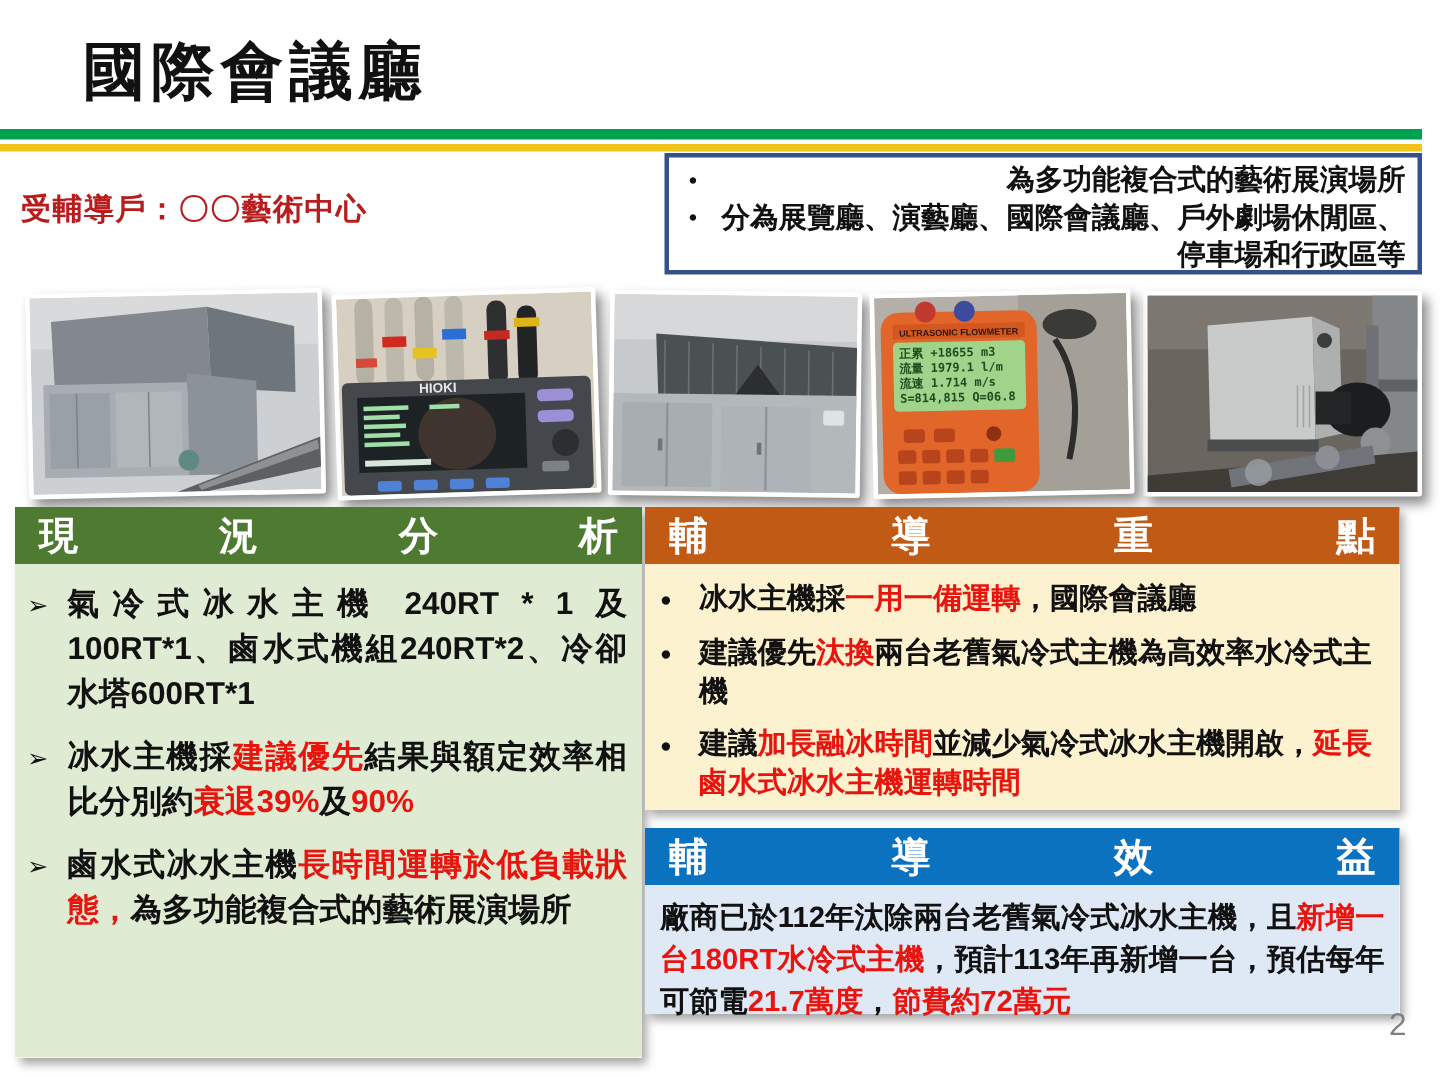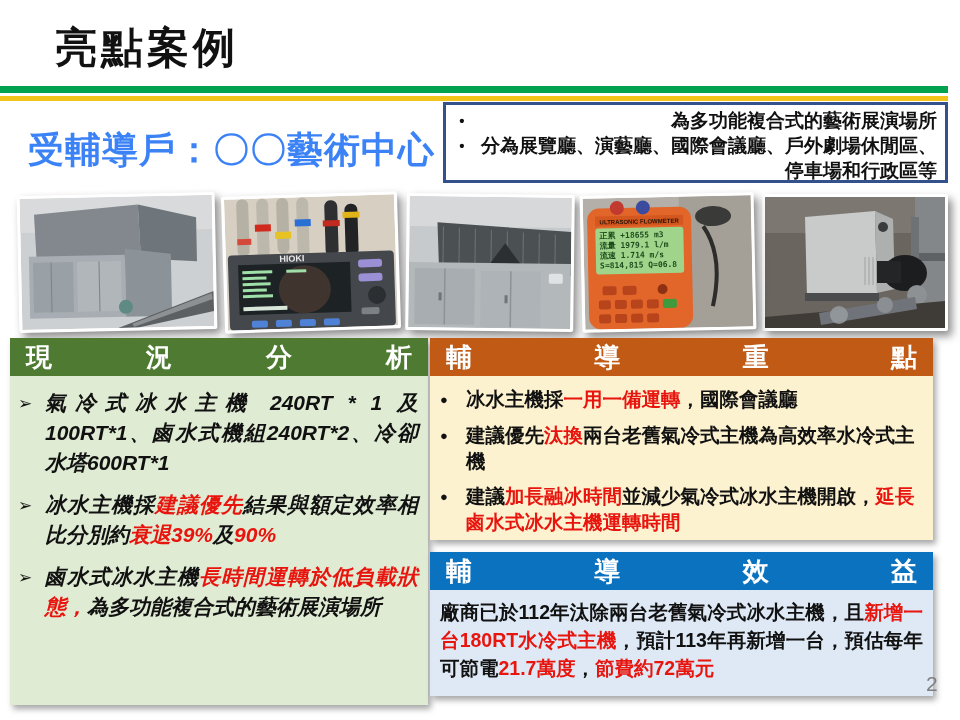--- a/index.html
+++ b/index.html
@@ -12,21 +12,21 @@
 
   
   .title{
     position:absolute;left:55px;top:20px;font-size:42px;font-weight:bold;color:#111;
     letter-spacing:4px;
   }
   .rule-green{position:absolute;left:0;top:86px;height:7px;width:948px;background:var(--accent-green);}
   .rule-yellow{position:absolute;left:0;top:96px;height:5px;width:948px;background:var(--accent-yellow);}
 
   .client{
-    position:absolute;left:28px;top:126px;font-size:36px;font-weight:bold;color:#3b82f6;
+    position:absolute;left:14px;top:126px;font-size:20px;font-weight:bold;color:#b91c1c;
     letter-spacing:1px;
   }
 
   
   .info-box{
     position:absolute;left:443px;top:102px;width:505px;height:81px;box-sizing:border-box;
     border:3px solid var(--info-border);background:#fff;padding:3px 8px 2px 6px;
   }
   .info-box .bullet-row{display:flex;font-size:19px;font-weight:bold;line-height:25px;color:#111;}
   .info-box .marker{width:20px;flex:0 0 20px;text-align:center;font-size:15px;}
@@ -51,50 +51,50 @@
   }
   .panel-body{box-sizing:border-box;}
 
   .panel-analysis{left:10px;top:338px;width:418px;}
   .panel-analysis .panel-header{background:var(--analysis-header);}
   .panel-analysis .panel-body{
     background:var(--analysis-body);height:329px;padding:12px 10px 8px 8px;
   }
   .panel-analysis .bullet-row{display:flex;font-size:21px;font-weight:bold;line-height:30px;color:#111;margin-bottom:12px;}
   .panel-analysis .marker{width:27px;flex:0 0 27px;font-size:17px;padding-top:1px;}
-  .panel-analysis .bullet-text{flex:1;text-align:justify;font-style:italic;}
+  .panel-analysis .bullet-text{flex:1;text-align:justify;}
 
   .panel-keypoints{left:430px;top:338px;width:503px;}
   .panel-keypoints .panel-header{background:var(--keypoints-header);}
   .panel-keypoints .panel-body{
     background:var(--keypoints-body);height:164px;padding:10px 10px 4px 10px;
   }
   .panel-keypoints .bullet-row{display:flex;font-size:19.5px;font-weight:bold;line-height:26px;color:#111;margin-bottom:9px;}
   .panel-keypoints .marker{width:26px;flex:0 0 26px;font-size:13px;padding-top:1px;}
   .panel-keypoints .bullet-text{flex:1;}
 
   .panel-benefits{left:430px;top:552px;width:503px;}
   .panel-benefits .panel-header{background:var(--benefits-header);}
   .panel-benefits .panel-body{
-    background:var(--benefits-body);height:106px;padding:8px 10px 4px 10px;
+    background:var(--benefits-body);height:86px;padding:8px 10px 4px 10px;
     font-size:19.5px;font-weight:bold;line-height:28px;color:#111;text-align:justify;
   }
 
   .hl{color:var(--highlight-red);}
 
   .page-number{
     position:absolute;left:926px;top:672px;font-size:21px;color:#7f7f7f;z-index:5;
   }
 </style>
 </head>
 <body>
 
 <div class="slide">
 
-  <div class="title">亮點案例</div>
+  <div class="title">國際會議廳</div>
   <div class="rule-green"></div>
   <div class="rule-yellow"></div>
 
   <div class="client">受輔導戶：〇〇藝術中心</div>
 
   <div class="info-box">
       <div class="bullet-row">
         <span class="marker">•</span>
         <span class="bullet-text"><span>為多功能複合式的藝術展演場所</span></span>
       </div>

